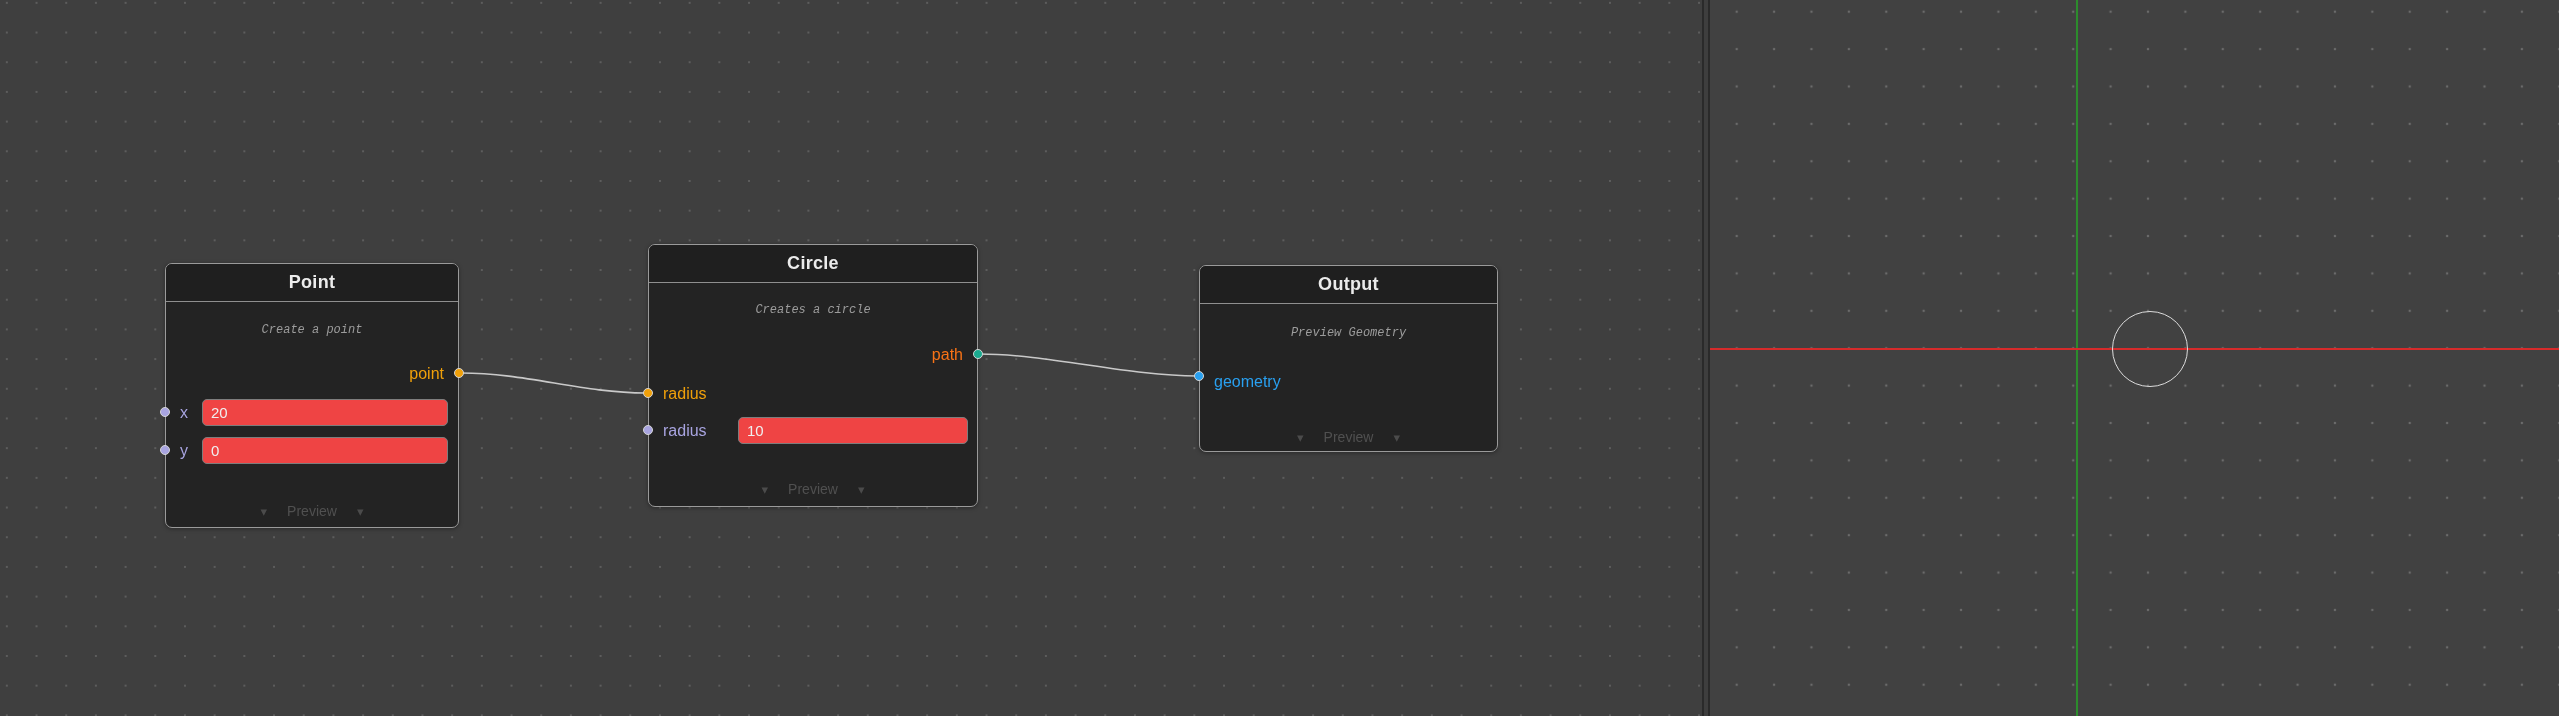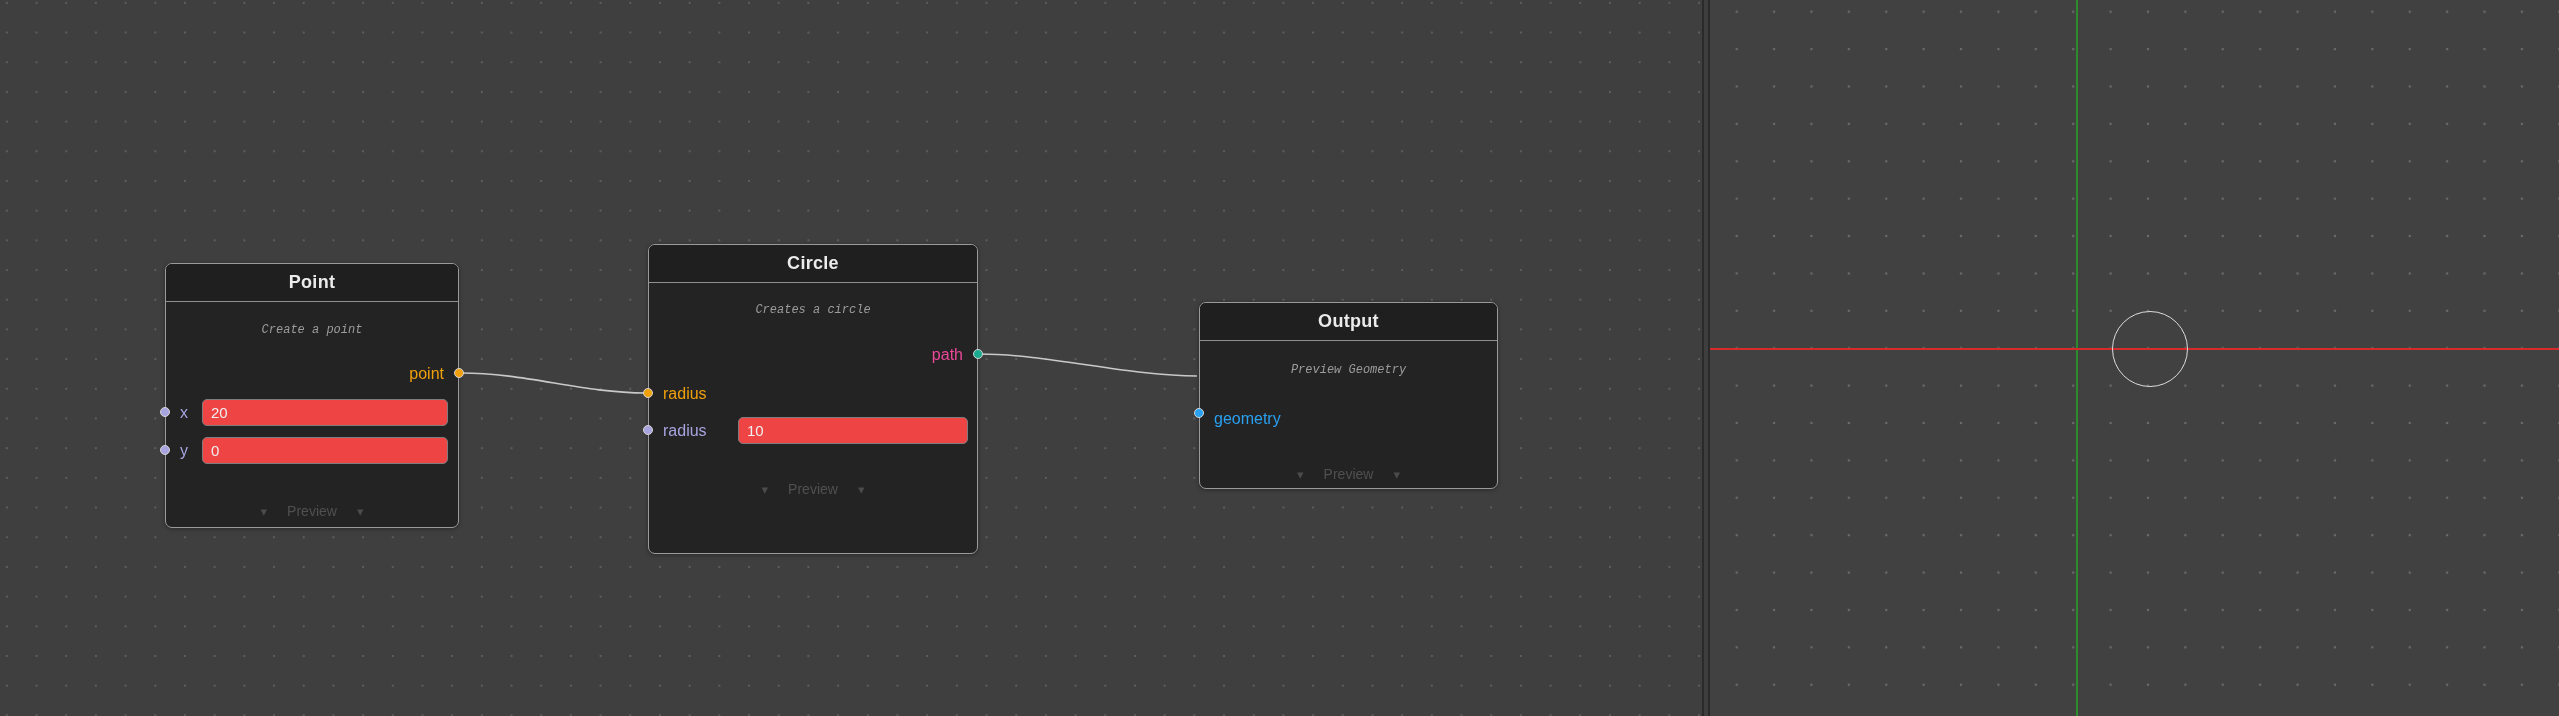--- a/index.html
+++ b/index.html
@@ -52,21 +52,21 @@
     cursor:move;
   }
   .node-title{font-size:18px;font-weight:bold;color:#ebebeb;letter-spacing:.3px;}
   .node-row{position:absolute;left:0;right:0;height:28px;display:flex;align-items:center;}
   .subtitle-row{justify-content:center;}
   .subtitle{font-style:italic;font-size:12px;color:#9c9c9c;font-family:Liberation Mono, monospace;}
   .out-row{justify-content:flex-end;padding-right:14px;}
   .in-row{padding-left:14px;}
   .port-label{font-size:16px;}
   .t-orange{color:#f0a00a;} .t-lavender{color:#a8a4e0;}
-  .t-teal{color:#ec4899;}  .t-blue{color:#29a0f0;}
+  .t-teal{color:#f97316;}  .t-blue{color:#29a0f0;}
   .port{
     position:absolute;width:8px;height:8px;border-radius:50%;
     border:1.5px solid #d6d6d6;box-sizing:content-box;cursor:crosshair;
   }
   .port-left{left:-6px;} .port-right{right:-6px;}
   .c-orange{background:#f0a00a;} .c-lavender{background:#a8a4e0;}
   .c-teal{background:#1aab90;}  .c-blue{background:#29a0f0;}
   .num-field{
     position:absolute;height:27px;
     background:#ef4444;border:1px solid #7d7d7d;border-radius:5px;
@@ -117,21 +117,21 @@
     </div>
     <span class="port port-left c-lavender" style="top:181px;"></span>
     <input class="num-field" style="left: 36px; top: 173px; width: 246px;" value="0">
     <div class="node-row preview-row" style="top:233px;">
       <span class="chev">▾</span>
       <span class="preview-label">Preview</span>
       <span class="chev">▾</span>
     </div>
   </div>
 
-  <div class="node" style="left:648px;top:244px;width:330px;height:310px;">
+  <div class="node" style="left:648px;top:244px;width:330px;height:263px;">
     <div class="node-header">
       <span class="node-title">Circle</span>
     </div>
     <div class="node-row subtitle-row" style="top:51px;">
       <span class="subtitle">Creates a circle</span>
     </div>
     <div class="node-row out-row" style="top:96px;">
       <span class="port-label t-teal">path</span>
     </div>
     <span class="port port-right c-teal" style="top:104px;"></span>
@@ -144,21 +144,21 @@
     </div>
     <span class="port port-left c-lavender" style="top:180px;"></span>
     <input class="num-field" style="left: 89px; top: 172px; width: 230px;" value="10">
     <div class="node-row preview-row" style="top:230px;">
       <span class="chev">▾</span>
       <span class="preview-label">Preview</span>
       <span class="chev">▾</span>
     </div>
   </div>
 
-  <div class="node" style="left:1199px;top:265px;width:299px;height:187px;margin-top:37px;">
+  <div class="node" style="left:1199px;top:265px;width:299px;height:187px;">
     <div class="node-header">
       <span class="node-title">Output</span>
     </div>
     <div class="node-row subtitle-row" style="top:53px;">
       <span class="subtitle">Preview Geometry</span>
     </div>
     <div class="node-row in-row" style="top:97px;align-items:flex-end;">
       <span class="port-label t-blue">geometry</span>
     </div>
     <span class="port port-left c-blue" style="top:105px;"></span>

